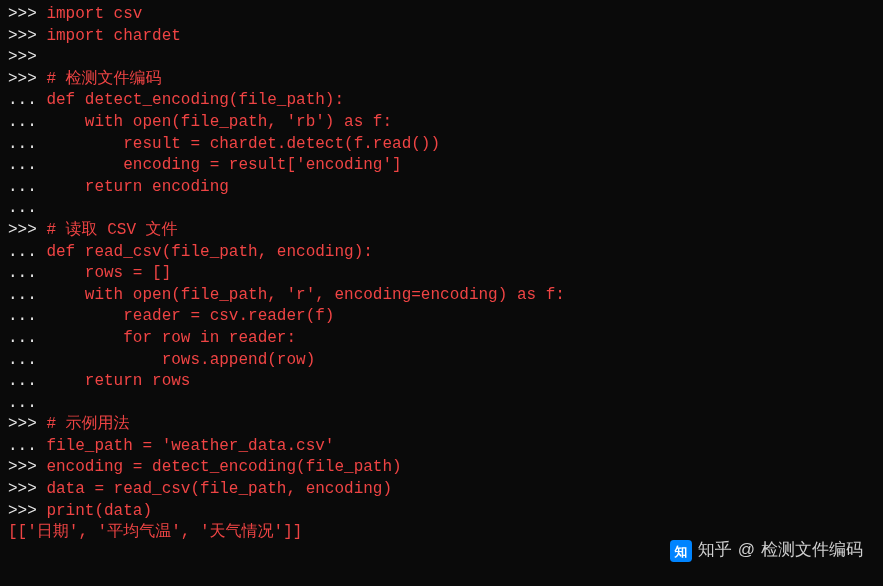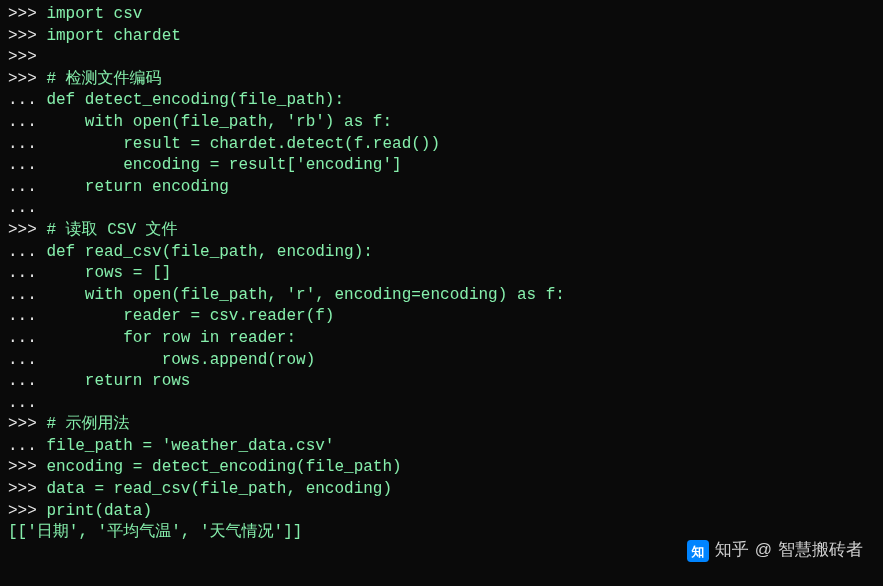--- a/index.html
+++ b/index.html
@@ -23,21 +23,21 @@
       white-space: pre;
     }
     .line {
       display: flex;
     }
     .prompt {
       color: #e8e8e8;
       flex-shrink: 0;
     }
     .code {
-      color: #86efac;
+      color: #ef4444;
     }
     .watermark {
       position: absolute;
       bottom: 24px;
       right: 20px;
       color: #d0d0d0;
       font-size: 17px;
       font-family: sans-serif;
       display: flex;
       align-items: center;
@@ -56,14 +56,14 @@
 
 <div class="watermark">
   <span class="watermark-icon">
     <svg viewBox="0 0 24 24" fill="#0084ff">
       <rect width="24" height="24" rx="4" fill="#0084ff"></rect>
       <text x="12" y="17" text-anchor="middle" fill="white" font-size="14" font-weight="bold" font-family="sans-serif">知</text>
     </svg>
   </span>
   <span>知乎</span>
   <span>@</span>
-  <span>智慧搬砖者</span>
+  <span>检测文件编码</span>
 </div>
 
 </body></html>

